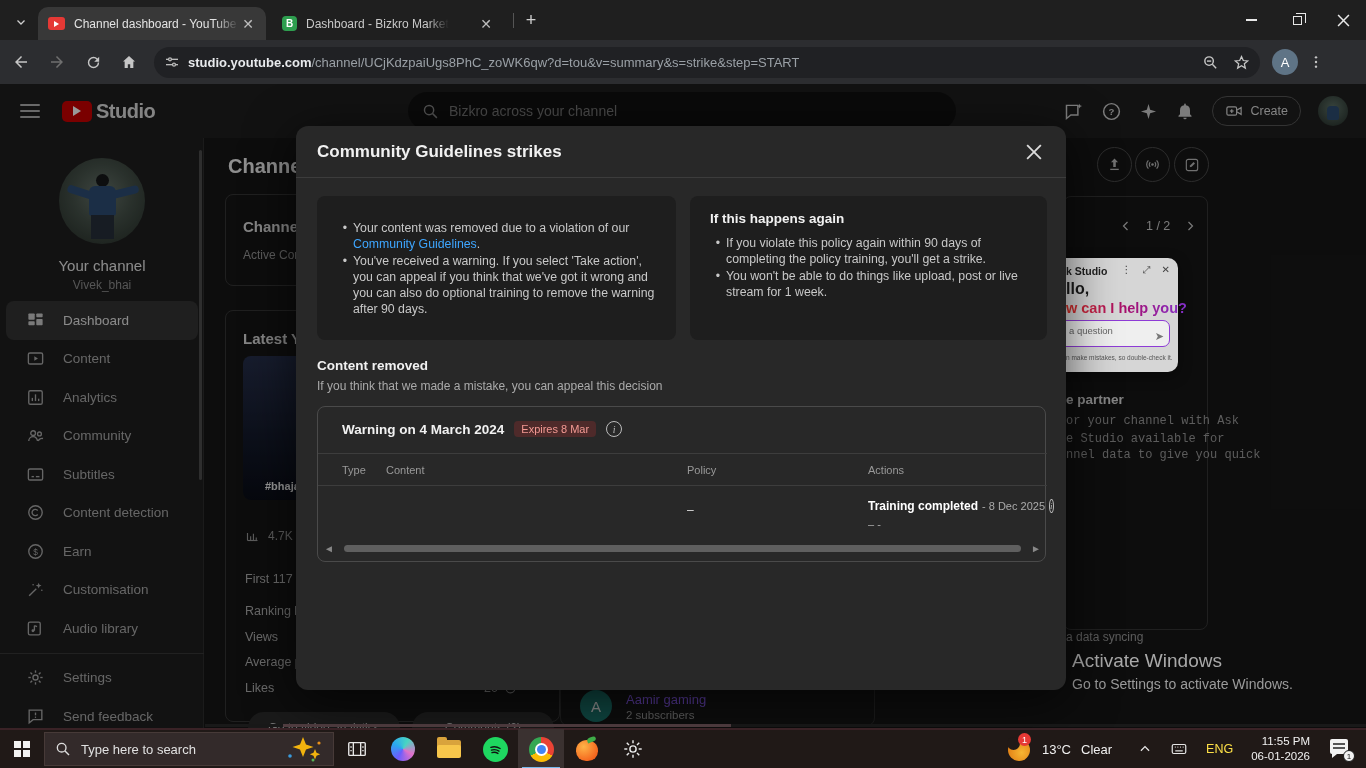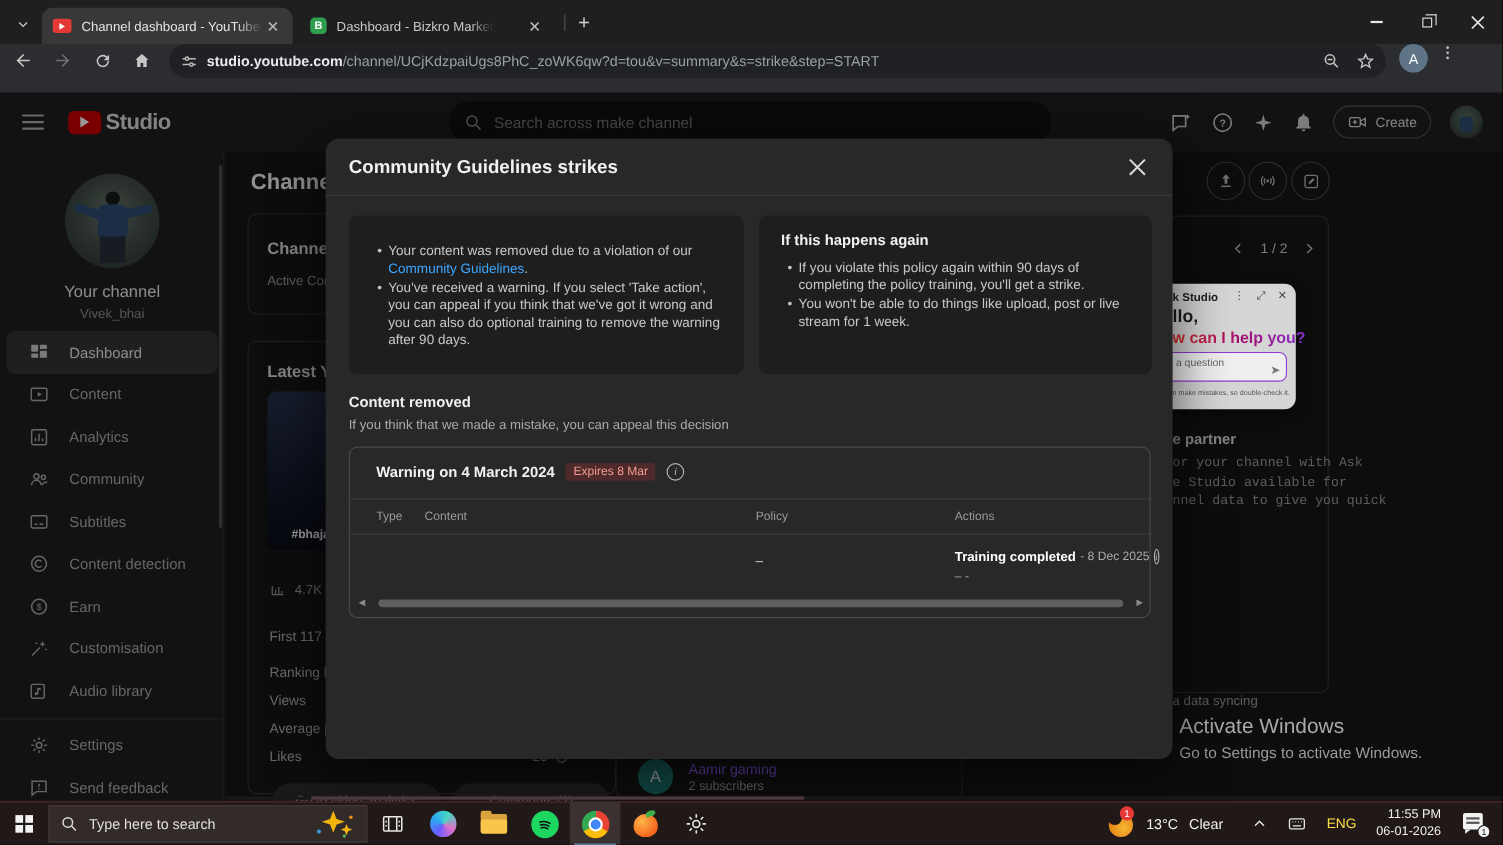--- a/index.html
+++ b/index.html
@@ -22,21 +22,21 @@
   .tab.inactive .tab-title { color:#c9c9c9; }
   .tab-close { margin-left:auto; color:#bdbdbd; font-size:14px; line-height:1; padding:2px; }
   .tab-sep { left:513px; top:13px; width:1px; height:15px; background:#555; }
   .newtab { left:520px; top:9px; width:22px; height:22px; color:#cfcfcf; font-size:18px; display:flex; align-items:center; justify-content:center; }
   .wincontrols { right:0; top:0; height:40px; display:flex; z-index:41; }
   .winbtn { width:46px; height:40px; display:flex; align-items:center; justify-content:center; color:#e8e8e8; }
   .win-min-glyph { width:11px; height:1.5px; background:#e8e8e8; }
   .win-restore-glyph { width:9px; height:9px; border:1.2px solid #e8e8e8; position:relative; }
   .win-restore-glyph::before { content:""; position:absolute; left:2px; top:-4px; width:9px; height:9px; border-top:1.2px solid #e8e8e8; border-right:1.2px solid #e8e8e8; }
 
-  .toolbar { left:0; top:40px; width:1366px; height:44px; background:#2c2d30; z-index:40; display:flex; }
+  .toolbar { left:0; top:40px; width:1366px; height:44px; background:#2c2d30; z-index:40; display:flex; align-items:center; }
   .navbtn { width:30px; height:30px; margin-left:6px; display:flex; align-items:center; justify-content:center; color:#c6c6c6; }
   .navbtn.disabled { color:#6f6f6f; }
   .urlpill { margin-left:10px; width:1106px; height:31px; background:#202124; border-radius:16px; display:flex; align-items:center; padding:0 10px; }
   .url-text { font-size:13px; color:#9aa0a6; white-space:nowrap; overflow:hidden; margin-left:8px; }
   .url-text b { color:#e8eaed; font-weight:bold; }
   .pill-right { margin-left:auto; display:flex; align-items:center; gap:14px; color:#c6c6c6; }
   .chrome-avatar { margin-left:12px; width:26px; height:26px; border-radius:50%; background:#5f7486; color:#fff; font-size:13px; display:flex; align-items:center; justify-content:center; }
   .menu-dots { margin-left:10px; margin-right:12px; color:#c6c6c6; }
 
   
@@ -297,21 +297,21 @@
       </div>
     <div class="yt-logo">
       <div class="yt-logo-box"></div>
       <span class="yt-logo-text">Studio</span>
     </div>
     <div class="studio-search">
       <svg width="17" height="17" viewBox="0 0 24 24" stroke="currentColor" stroke-width="2" fill="none">
           <circle cx="10" cy="10" r="6.5"></circle>
           <line x1="15" y1="15" x2="21" y2="21"></line>
         </svg>
-      <span class="studio-search-ph">Search across make channel</span>
+      <span class="studio-search-ph">Bizkro across your channel</span>
     </div>
     <div class="hdr-right">
       <span>
         <svg width="21" height="21" viewBox="0 0 24 24" stroke="currentColor" stroke-width="1.7" fill="none">
             <path d="M4 5h13v11H9l-5 4z"></path>
             <path d="M19 3l.8 2 2 .8-2 .8-.8 2-.8-2-2-.8 2-.8z" fill="currentColor" stroke="none"></path>
           </svg>
       </span>
       <span>
         <svg width="21" height="21" viewBox="0 0 24 24" stroke="currentColor" stroke-width="1.7" fill="none">

